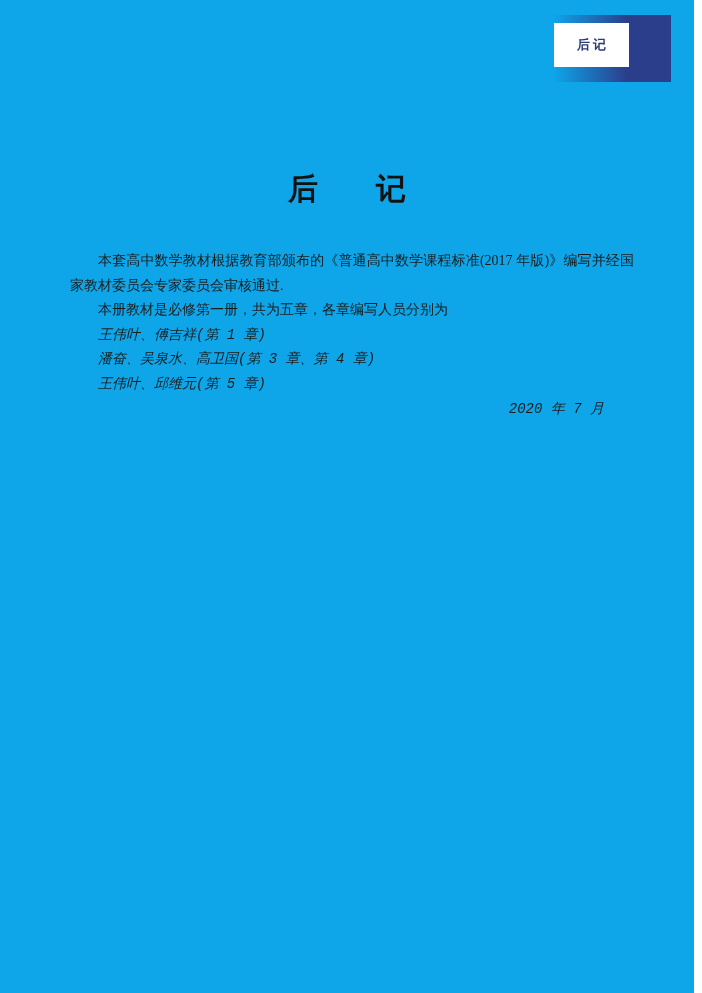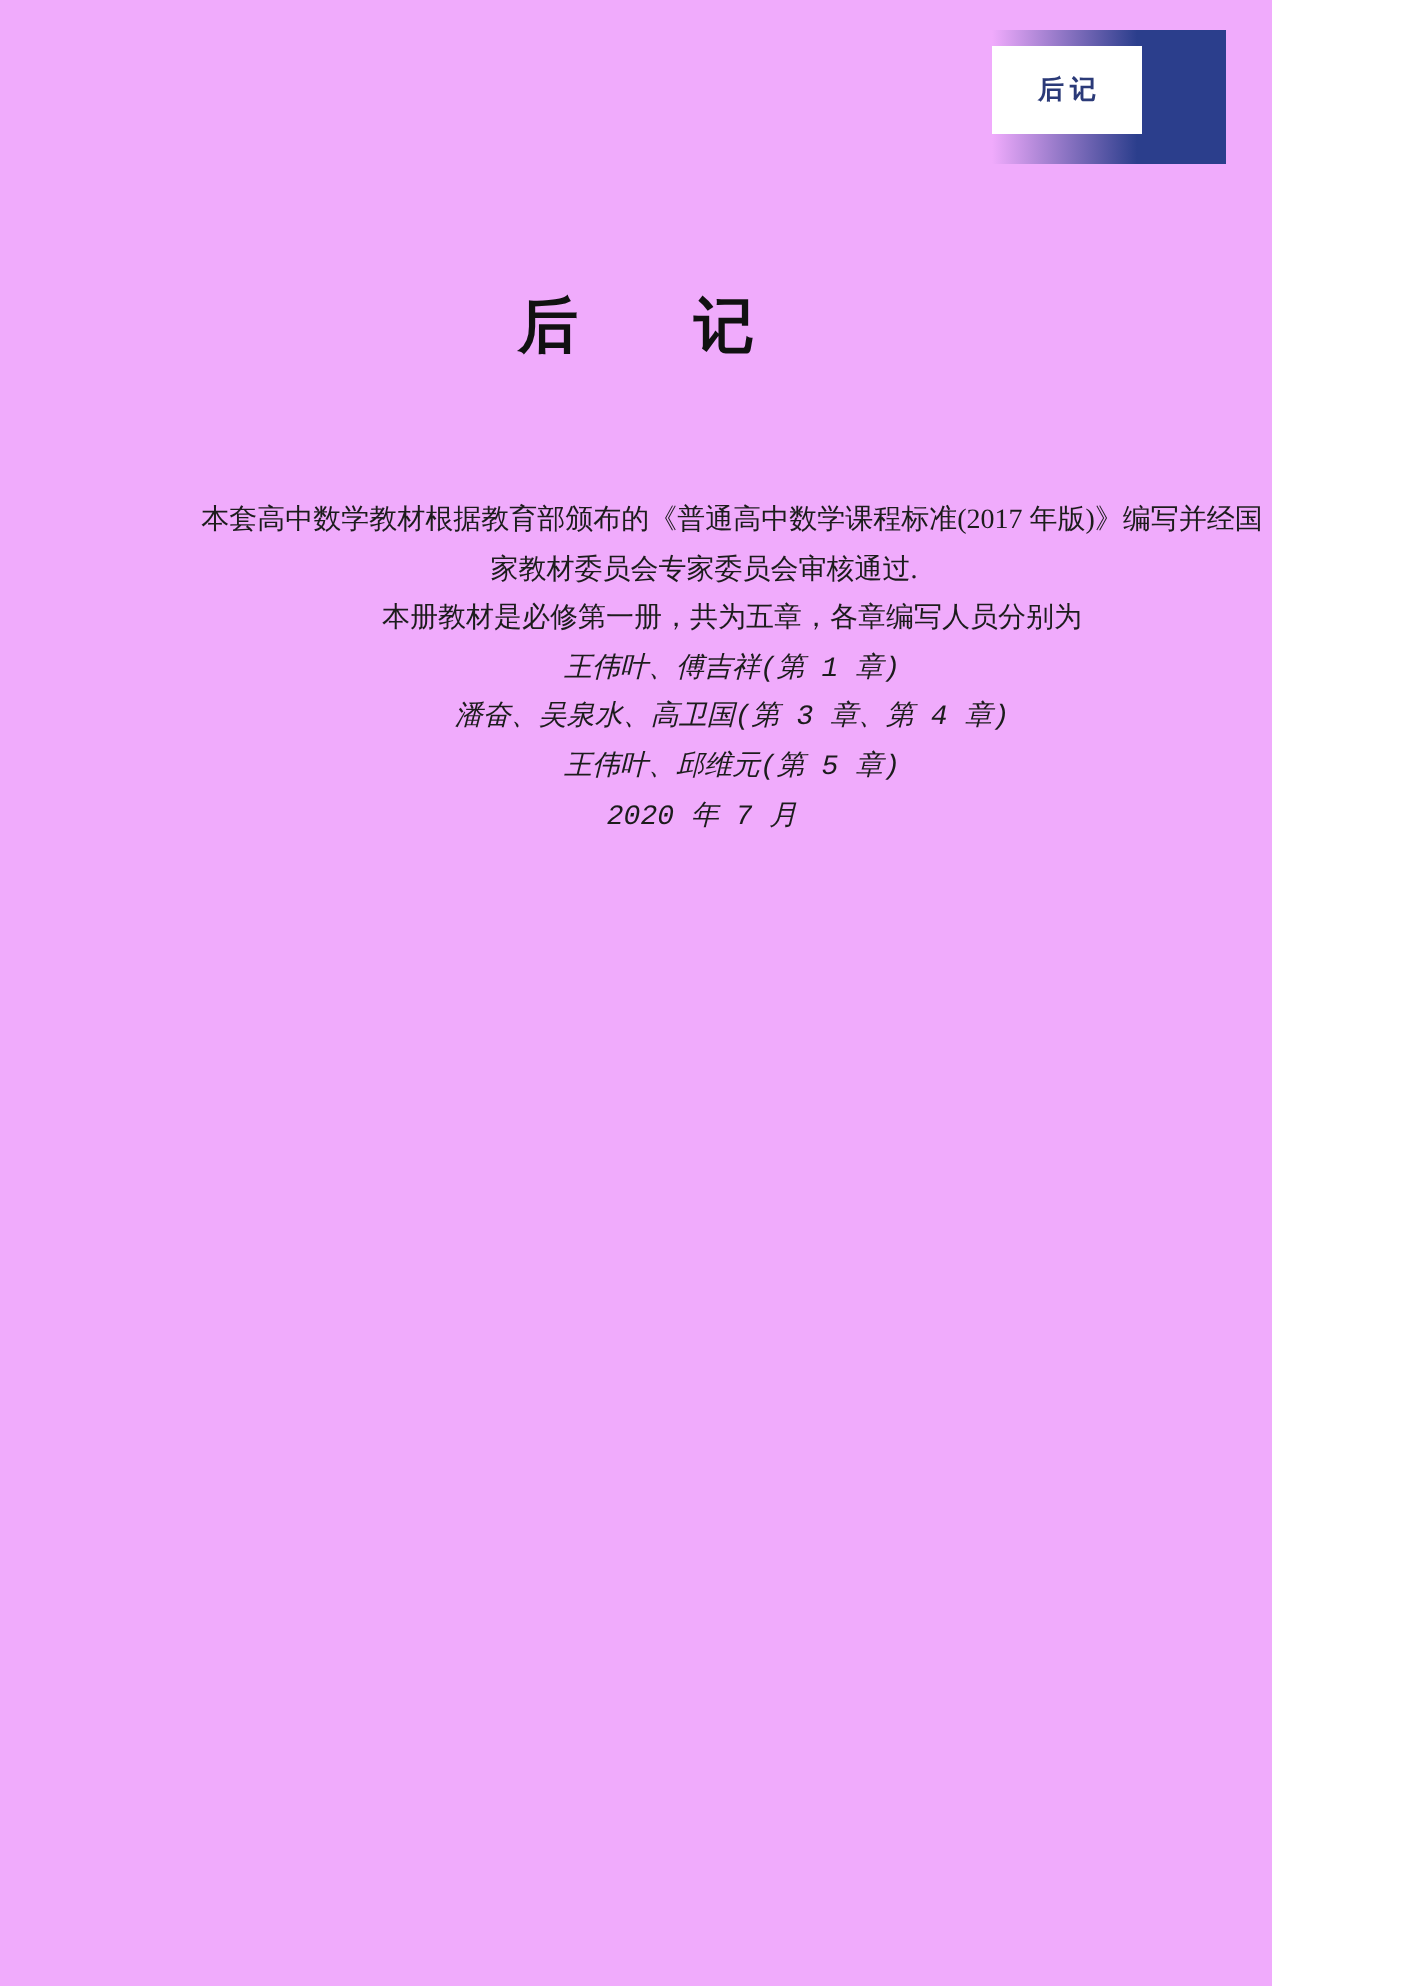--- a/index.html
+++ b/index.html
@@ -1,51 +1,51 @@
 <!DOCTYPE html>
 <html style="--tab-blue: #2b3e8c; --tab-text: #2b3a78;"><head>
 <meta charset="utf-8">
 <style>
   :root { --tab-blue:#2b3e8c; --tab-text:#2b3a78; }
   * { box-sizing: border-box; }
   html,body { margin:0; padding:0; background:#ffffff; }
   .page {
-    position:relative; width:636px; height:993px;
-    background:#f0abfc; overflow:hidden;
+    position:relative; width:694px; height:993px;
+    background:#0ea5e9; overflow:hidden;
     font-family:"Liberation Serif","DejaVu Serif",serif;
   }
   
   .corner-tab {
     position:absolute; top:15px; right:23px; width:117px; height:67px;
     background:linear-gradient(90deg, rgba(43,62,140,0) 0%, var(--tab-blue) 62%);
   }
   .tab-label-box {
     position:absolute; left:0; top:8px; width:75px; height:44px;
     background:#ffffff; display:flex; align-items:center; justify-content:center;
   }
   .tab-label {
     font-family:"Liberation Sans","DejaVu Sans",sans-serif;
     font-weight:bold; font-size:13px; letter-spacing:3px;
     color:var(--tab-text); text-indent:3px;
   }
   
   .page-title {
-    position:absolute; top:143px; left:0; width:100%;
+    position:absolute; top:169px; left:0; width:100%;
     text-align:center;
     font-family:"Liberation Sans","DejaVu Sans",sans-serif;
     font-weight:bold; font-size:30px; color:#111111;
   }
   .page-title .t-left { margin-right:58px; }
   
   .content {
     position:absolute; left:70px; top:249px; width:564px;
     font-size:14px; line-height:24.6px; color:#1c1c1c;
     text-align:justify; text-justify:inter-ideograph;
   }
-  .content p { margin:0; text-indent:2em;text-align:center; }
+  .content p { margin:0; text-indent:2em; }
   .kai {
     font-style:italic;
     font-family:Liberation Mono, monospace;
   }
   .author-line { text-indent:2em; }
   .date-line {
     margin-top:27px; text-indent:0; text-align:right; padding-right:30px;
   }
 </style>
 </head>

